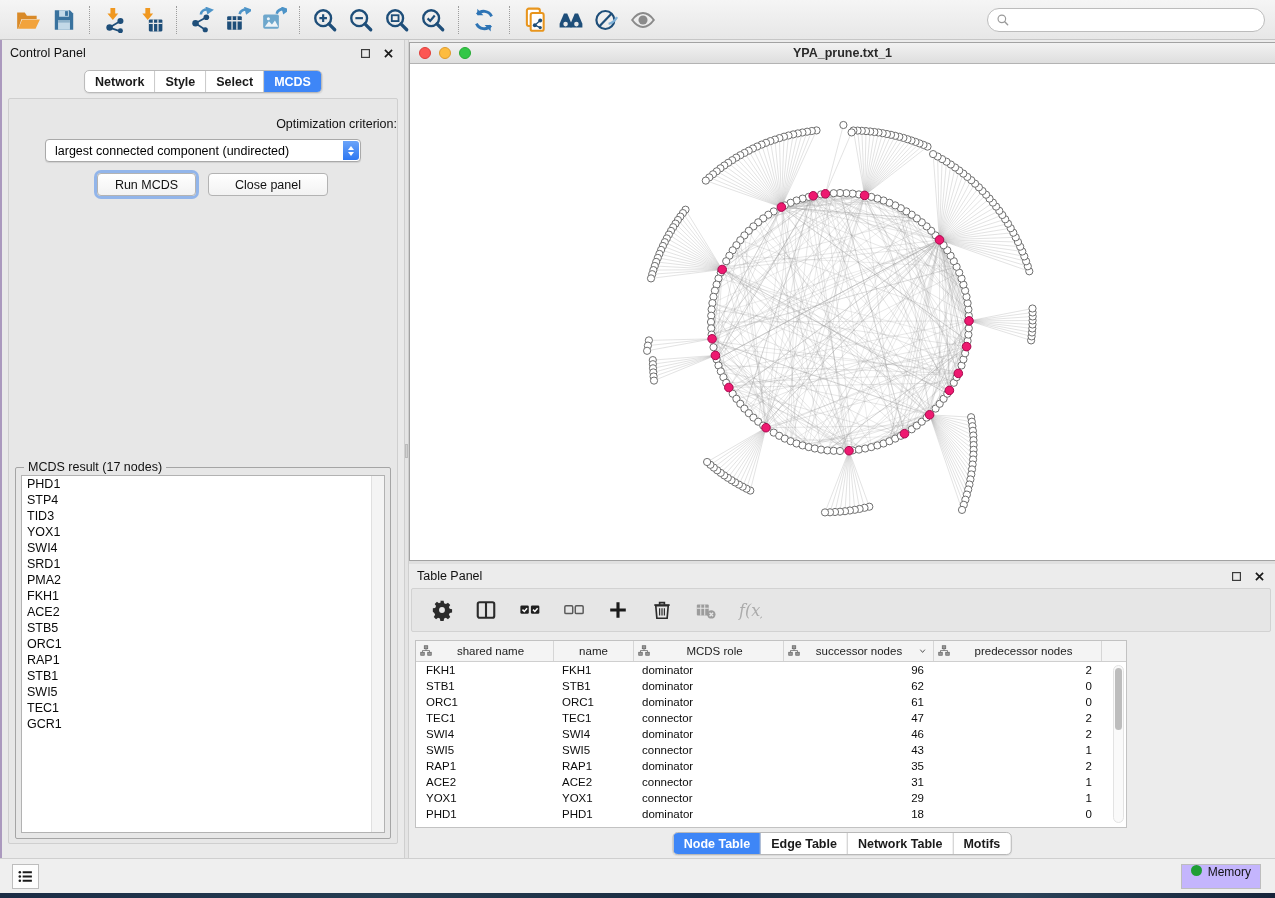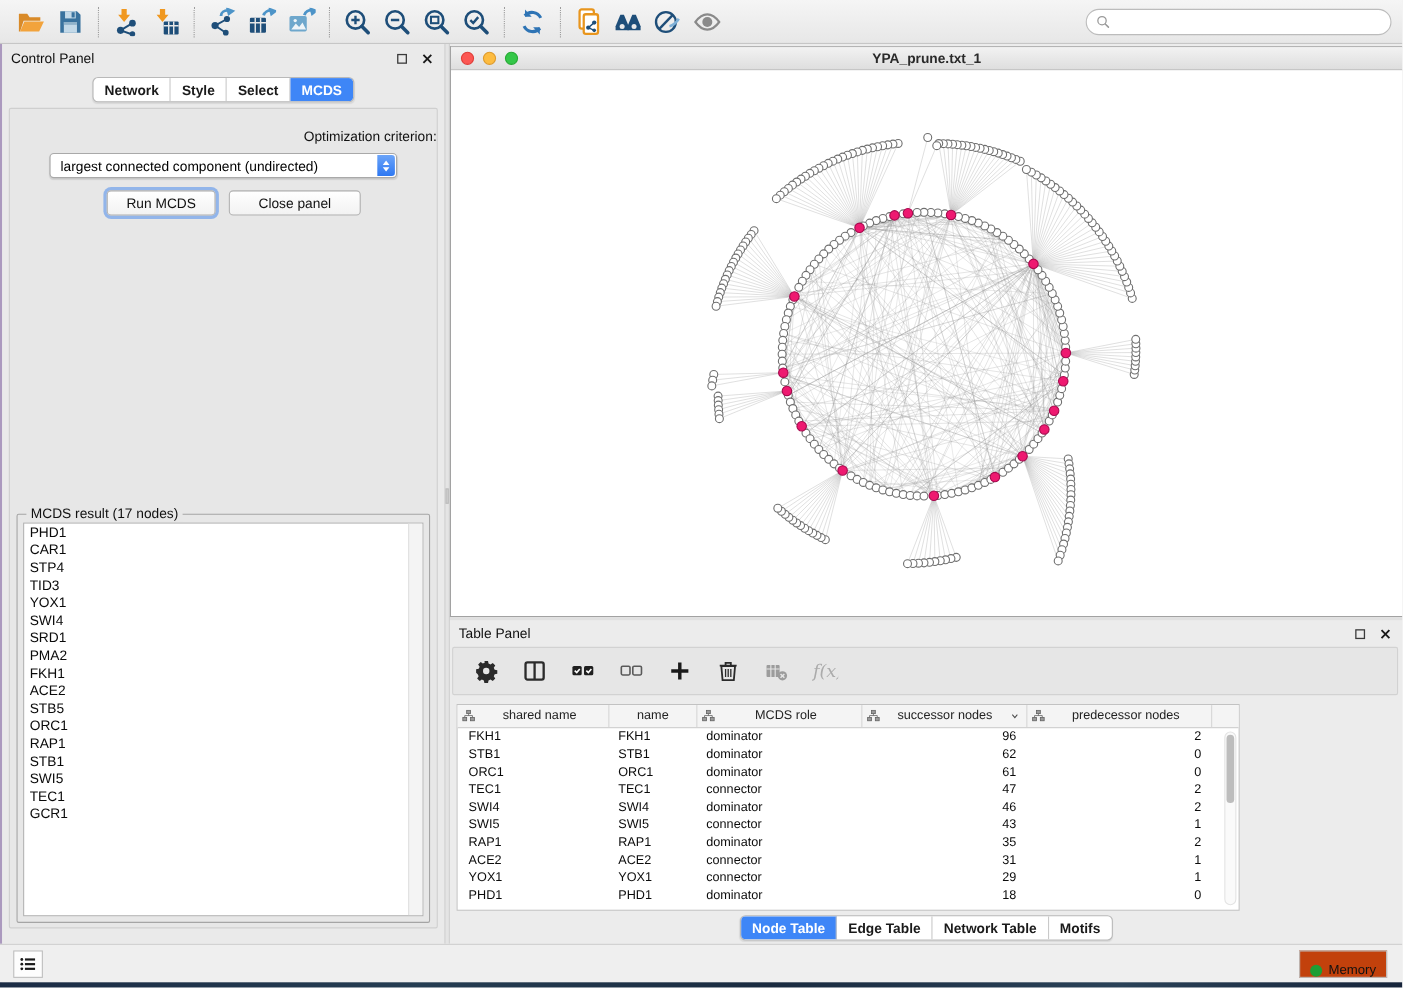--- a/index.html
+++ b/index.html
@@ -87,22 +87,22 @@
   .td.num { text-align:right; padding-right:10px; }
   .tscroll { position:absolute; right:2px; top:24px; width:11px; height:158px; background:#fafafa; border:1px solid #e3e3e3; border-radius:6px; }
   .tscroll .thumb { position:absolute; left:1px; right:1px; top:2px; height:62px; background:#bdbdbd; border-radius:5px; }
 
   .tp-tabs { position:absolute; left:50%; transform:translateX(-50%); top:268px; }
 
   
   .statusbar { position:absolute; left:0; top:858px; width:1275px; height:35px; background:#efefef; border-top:1px solid #cfcfcf; }
   .sb-btn { position:absolute; left:12px; top:5px; width:27px; height:25px; background:#fdfdfd; border:1px solid #bdbdbd;
     display:flex; align-items:center; justify-content:center; }
-  .mem-btn { position:absolute; right:14px; top:5px; height:25px; padding:0 9px; background:#c2410c; border:1px solid #bdbdbd;
-    display:flex; align-items:flex-end; gap:6px; font-size:12px; color:#111; }
+  .mem-btn { position:absolute; right:14px; top:5px; height:25px; padding:0 9px; background:#c4b5fd; border:1px solid #bdbdbd;
+    display:flex; align-items:flex-start; gap:6px; font-size:12px; color:#111; }
   .mem-dot { width:11px; height:11px; border-radius:50%; background:#1e9e35; }
 
   .wallpaper { position:absolute; left:0; top:893px; width:1275px; height:5px;
     background:linear-gradient(90deg,#1b2c45,#253d52 30%,#1a2b40 55%,#2a4258 80%,#16243a); }
 
   svg { display:block; }
 </style>
 </head>
 <body>
 
@@ -303,21 +303,20 @@
           </span>
       </div>
       <button class="btn focusring" style="left:88px; top:74px; width:99px;">Run MCDS</button>
       <button class="btn" style="left:199px; top:74px; width:120px;">Close panel</button>
 
       <div class="groupbox">
         <span class="group-legend">MCDS result (17 nodes)</span>
         <div class="mcds-list" id="mcds-list">
           <div class="mcds-scroll"></div>
         <div class="mcds-item">PHD1</div>
-            <div class="mcds-item">CAR1</div>
             <div class="mcds-item">STP4</div>
             <div class="mcds-item">TID3</div>
             <div class="mcds-item">YOX1</div>
             <div class="mcds-item">SWI4</div>
             <div class="mcds-item">SRD1</div>
             <div class="mcds-item">PMA2</div>
             <div class="mcds-item">FKH1</div>
             <div class="mcds-item">ACE2</div>
             <div class="mcds-item">STB5</div>
             <div class="mcds-item">ORC1</div>

